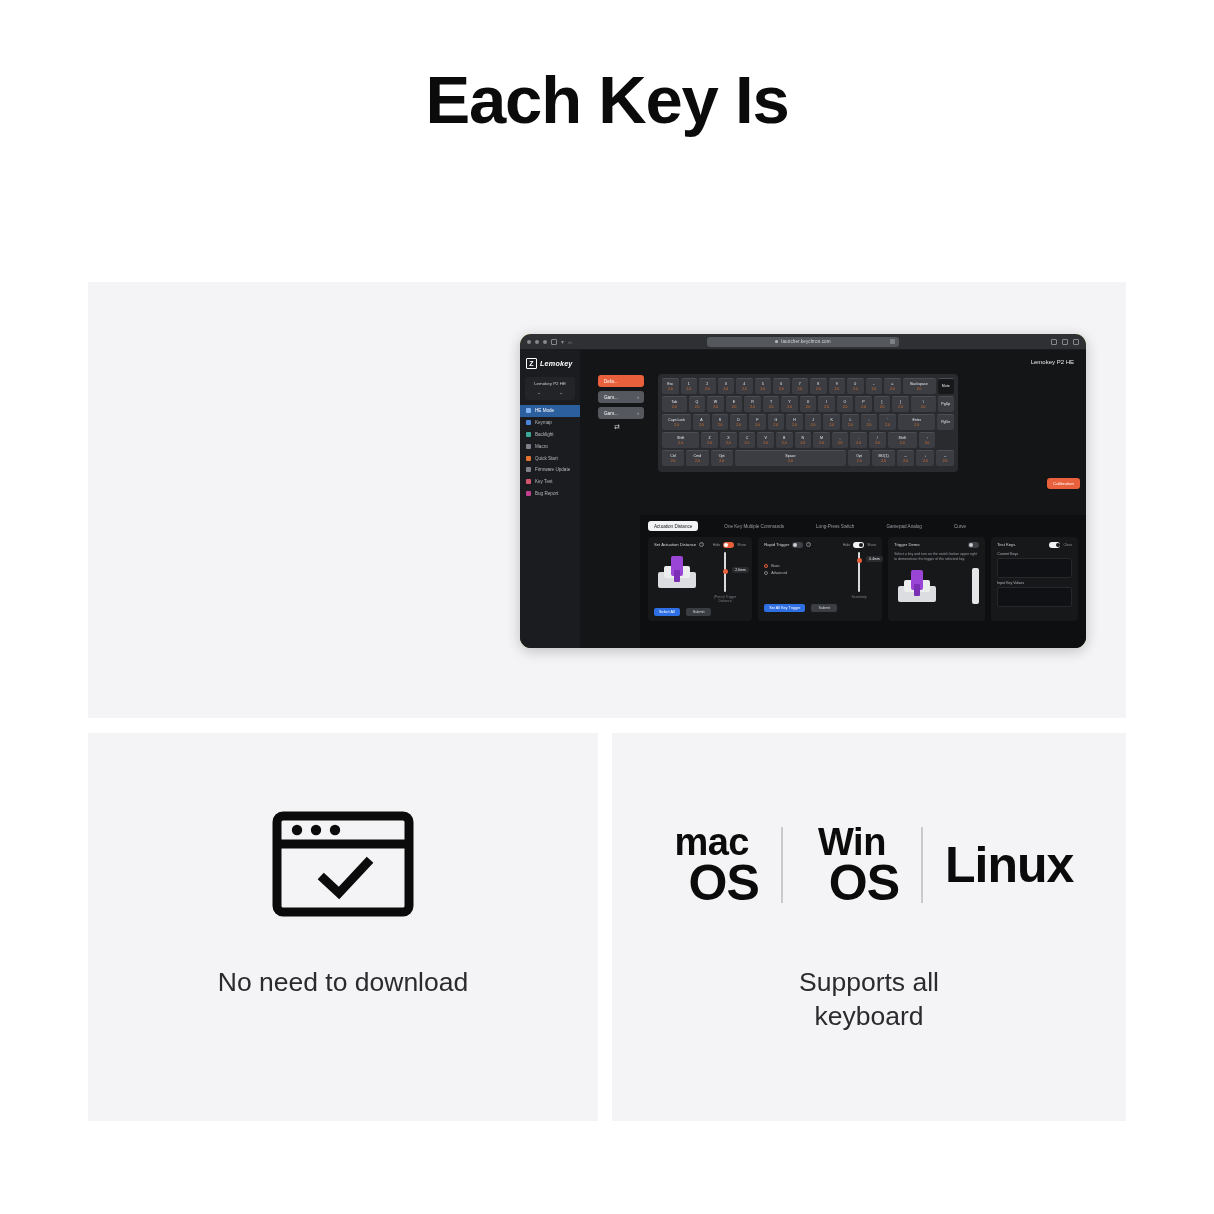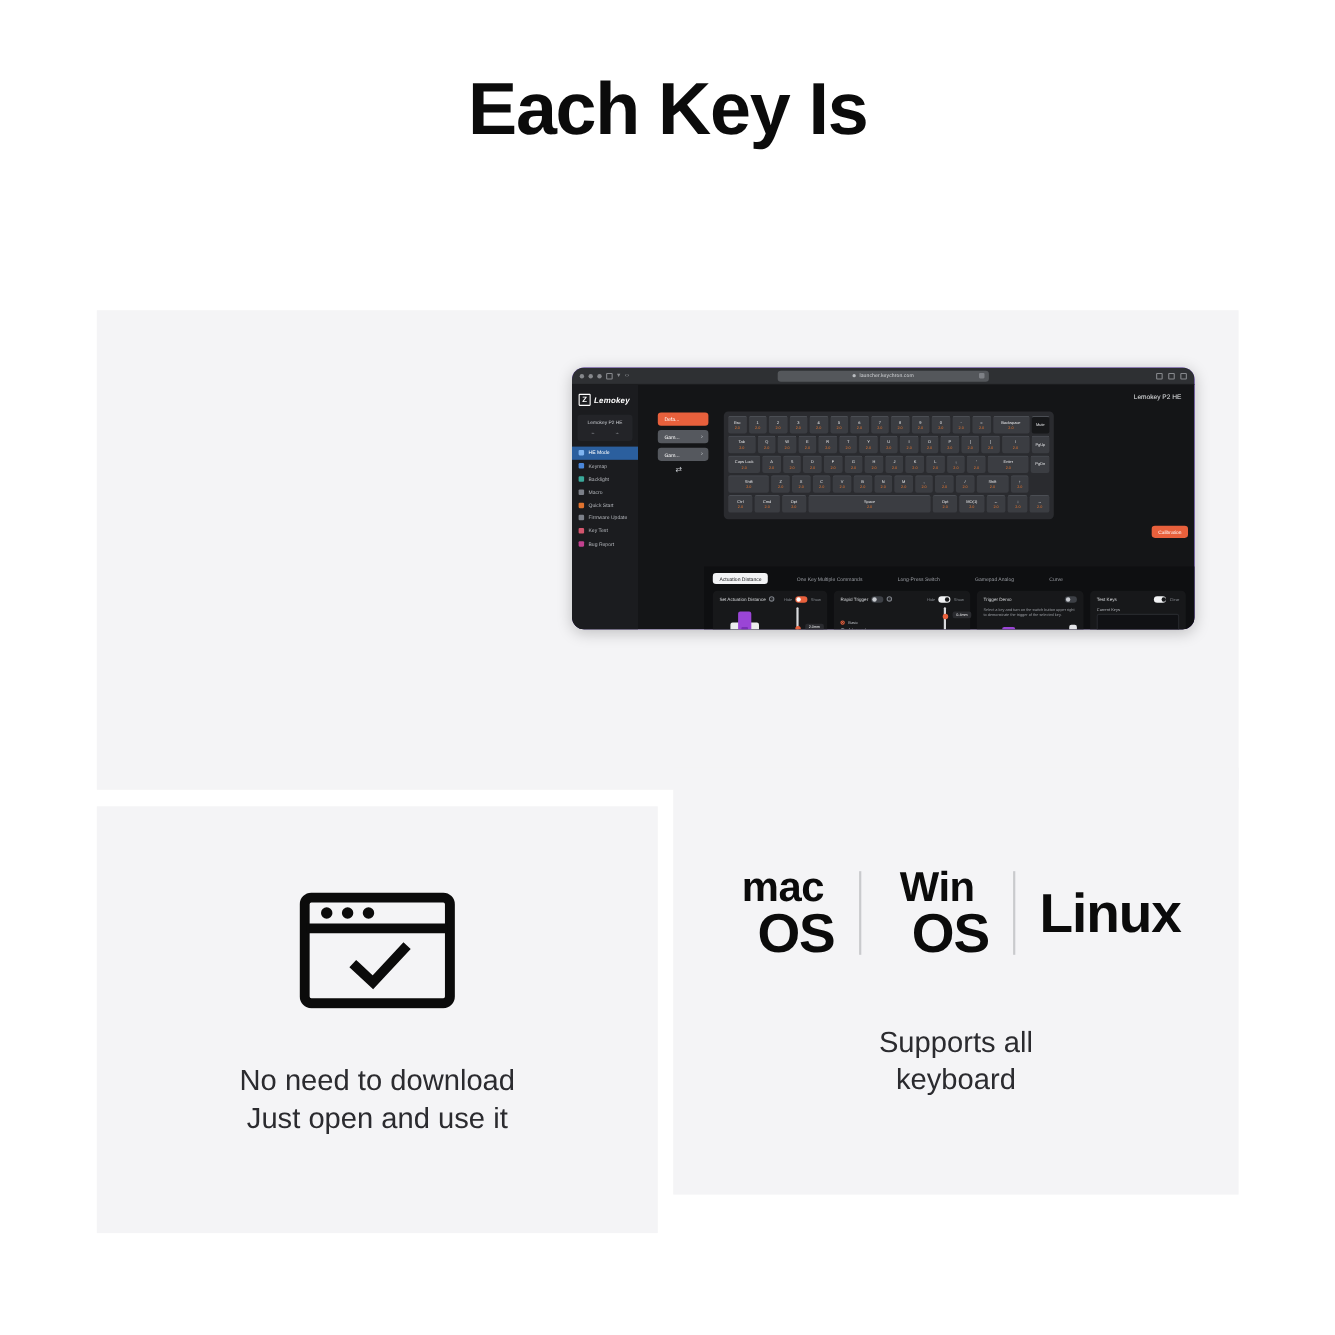--- a/index.html
+++ b/index.html
@@ -20,35 +20,35 @@
     font-weight: 700;
     letter-spacing: -1.2px;
     color: #0b0b0b;
   }
   .headline .l2 { display: block; }
 
   
   .card { position: absolute; background: #f4f4f6; }
   #card-top    { left: 88px;  top: 282px; width: 1038px; height: 436px; }
   #card-left   { left: 88px;  top: 733px; width: 510px;  height: 388px; }
-  #card-right  { left: 612px; top: 698px; width: 514px;  height: 388px; text-decoration: underline; }
+  #card-right  { left: 612px; top: 733px; width: 514px;  height: 388px; text-decoration: underline; }
 
   
   .feature-text {
     position: absolute; left: 110px; top: 128px; width: 330px;
     text-align: center;
     font-size: 26.5px; line-height: 34px;
     color: #2b2b2f;
   }
 
   
   .mock {
     position: absolute; left: 432px; top: 52px;
-    width: 566px; height: 238px;
-    background: #8b5cf6;
+    width: 566px; height: 314px;
+    background: #bef264;
     border-radius: 11px;
     overflow: hidden;
     box-shadow: 0 3px 14px rgba(0,0,0,.22);
   }
   .mock-chrome {
     height: 16px; background: #2e3033;
     display: flex; align-items: center; padding: 0 7px; gap: 4px;
     border-bottom: 1px solid #1b1c1e;
   }
   .dot { width: 4px; height: 4px; border-radius: 50%; background: #86888c; }
@@ -713,21 +713,20 @@
         <rect x="5" y="5" width="132" height="96" rx="6" stroke="#0b0b0b" stroke-width="9"></rect>
         <line x1="7" y1="33" x2="135" y2="33" stroke="#0b0b0b" stroke-width="9"></line>
         <circle cx="25" cy="19" r="5.2" fill="#0b0b0b"></circle>
         <circle cx="44" cy="19" r="5.2" fill="#0b0b0b"></circle>
         <circle cx="63" cy="19" r="5.2" fill="#0b0b0b"></circle>
         <path d="M52 68 L67 82 L95 52" stroke="#0b0b0b" stroke-width="9" stroke-linecap="square" stroke-linejoin="miter" fill="none"></path>
       </svg>
     </div>
     <p class="card-caption">
       <span>No need to download</span><br>
-      <span>Just open and use it</span>
     </p>
   </section>
 
   <section class="card" id="card-right">
     <div class="os-row">
       <div class="os-item">
         <div class="os-top">mac</div>
         <div class="os-bot">OS</div>
       </div>
       <div class="os-div"></div>

